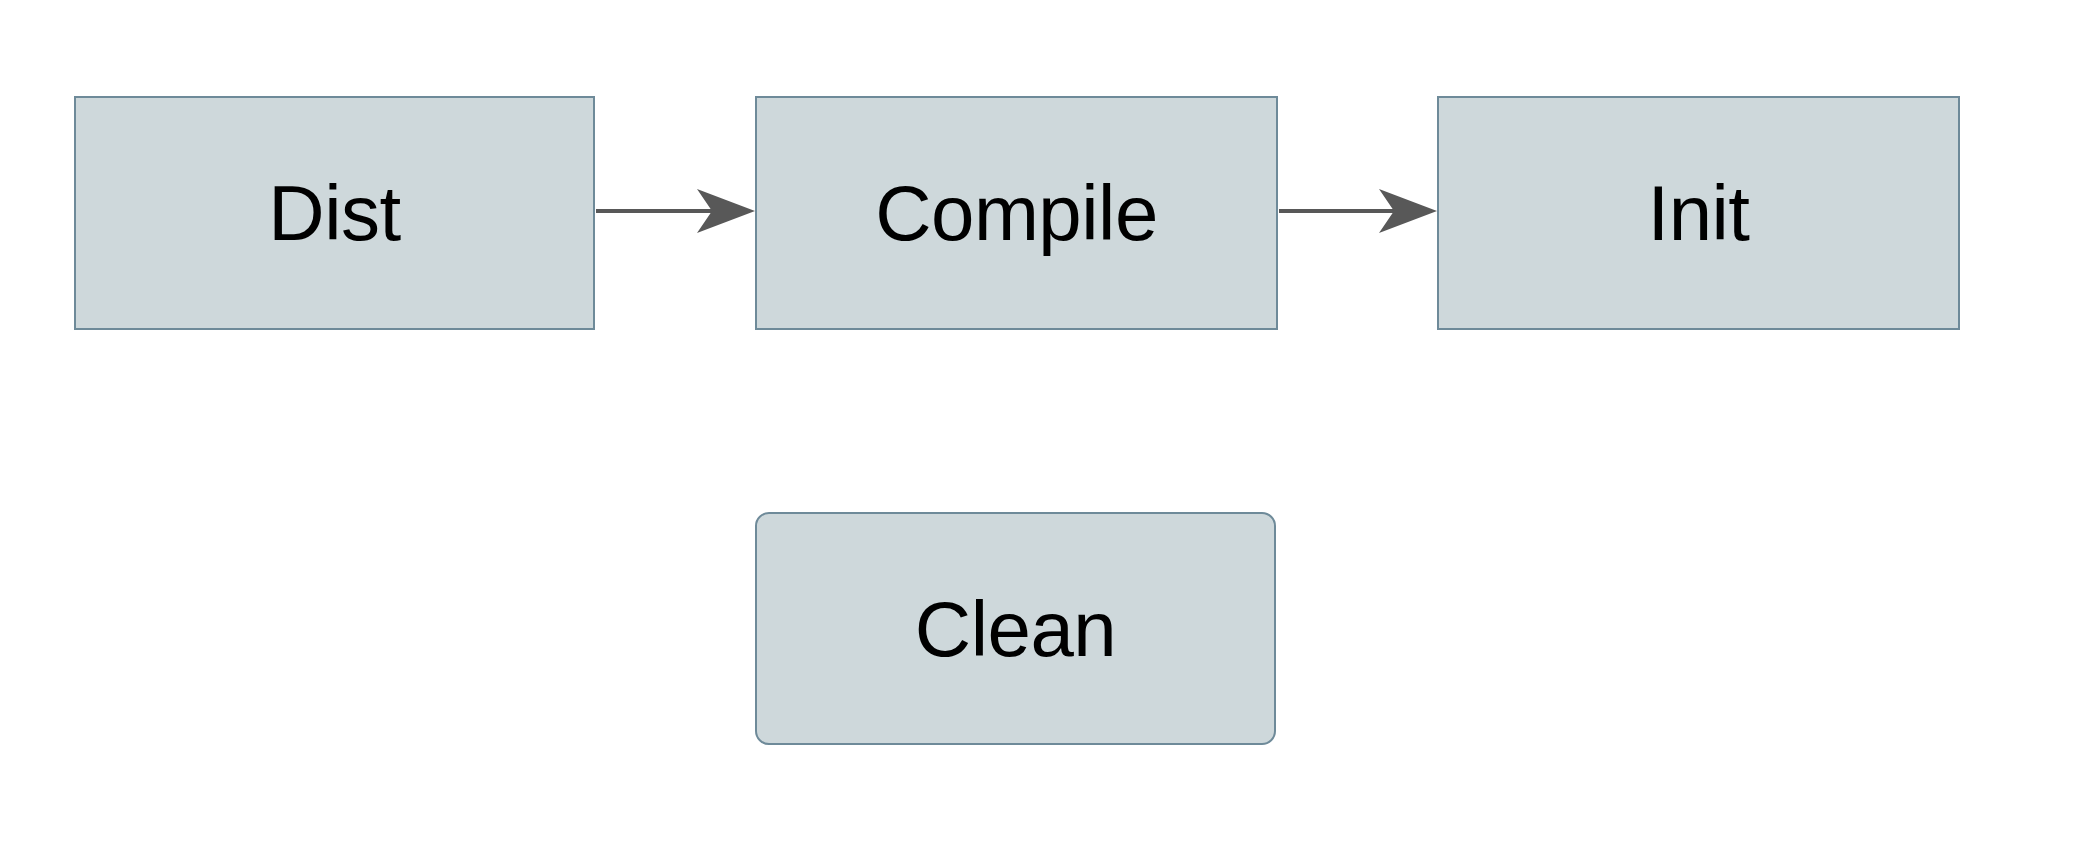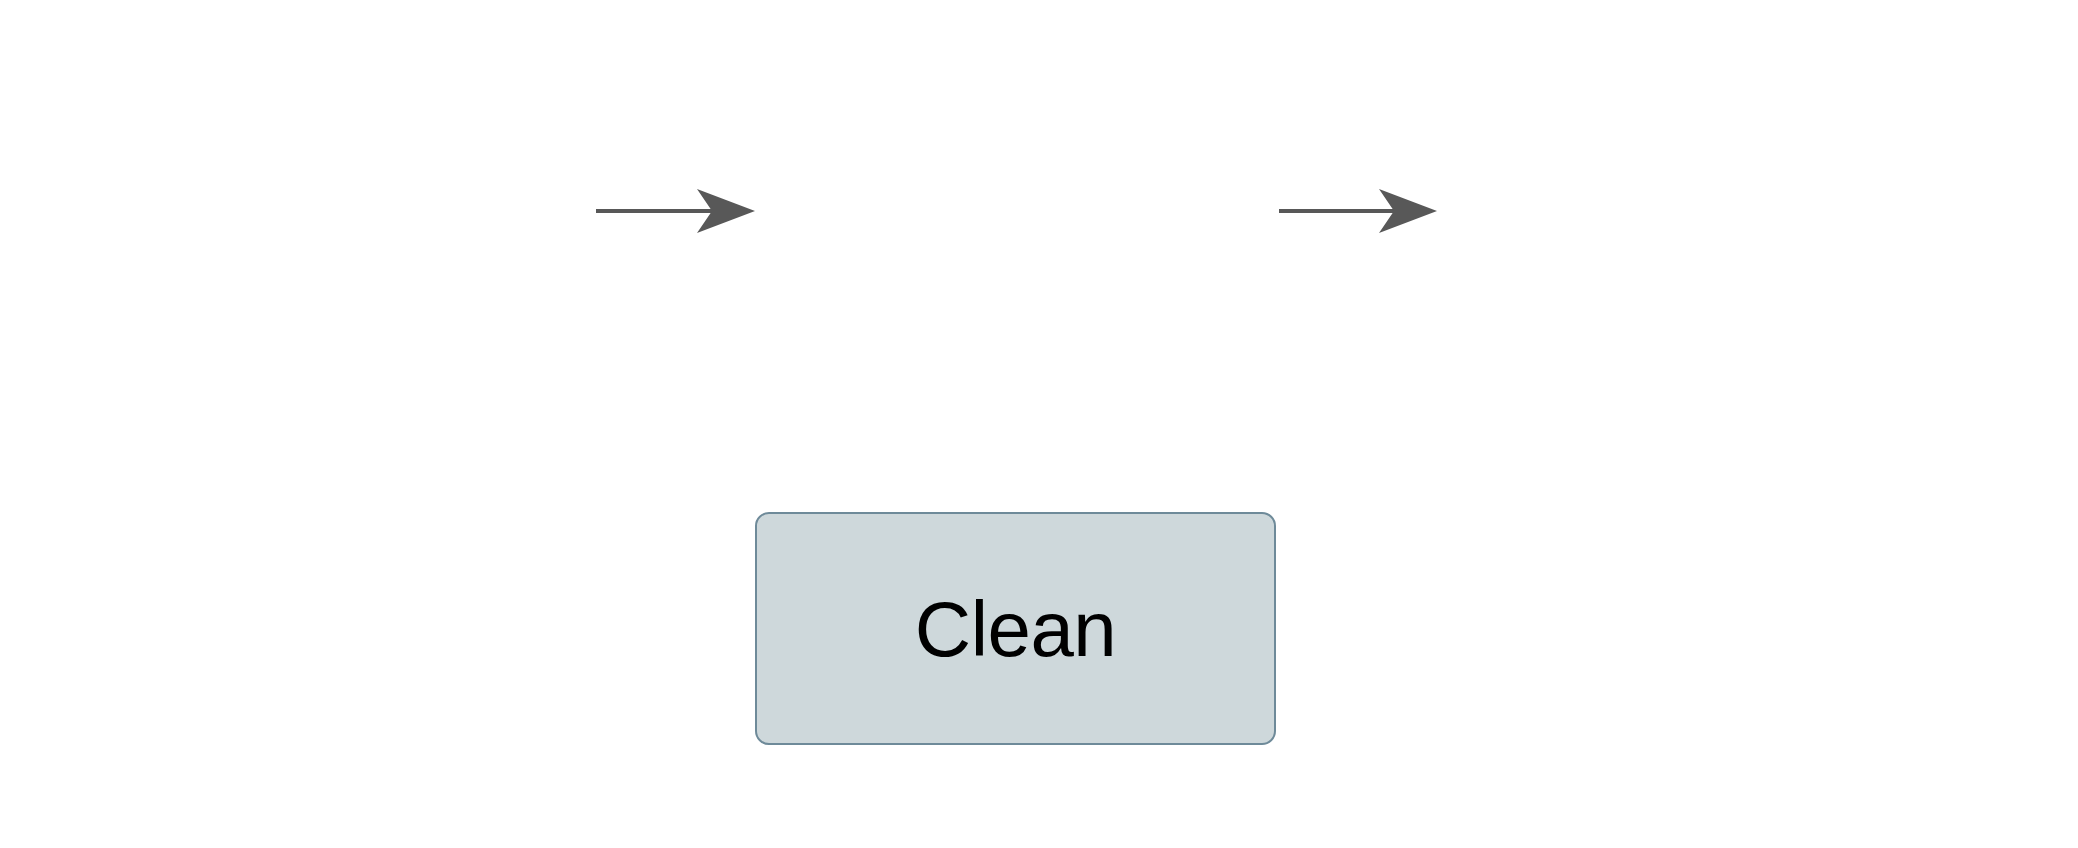--- a/index.html
+++ b/index.html
@@ -60,20 +60,29 @@
   <svg class="edge" style="left:596px; top:191px; width:159px; height:40px;" viewBox="0 0 159 40" width="159" height="40">
     <line class="edge-line" x1="0" y1="20" x2="118" y2="20"></line>
     <path class="edge-head" d="M 159 20 L 101 42 L 116 20 L 101 -2 Z"></path>
   </svg>
 
   <svg class="edge" style="left:1279px; top:191px; width:158px; height:40px;" viewBox="0 0 158 40" width="158" height="40">
     <line class="edge-line" x1="0" y1="20" x2="117" y2="20"></line>
     <path class="edge-head" d="M 158 20 L 100 42 L 115 20 L 100 -2 Z"></path>
   </svg>
 
+  <div class="node" style="left:74px; top:96px; width:521px; height:234px;">
+    <span class="node-label">Dist</span>
+  </div>
 
+  <div class="node" style="left:755px; top:96px; width:523px; height:234px;">
+    <span class="node-label">Compile</span>
+  </div>
 
+  <div class="node" style="left:1437px; top:96px; width:523px; height:234px;">
+    <span class="node-label">Init</span>
+  </div>
 
   <div class="node" style="left:755px; top:512px; width:521px; height:233px;border-radius:14px;">
     <span class="node-label">Clean</span>
   </div>
 
 </div>
 
 </body></html>

